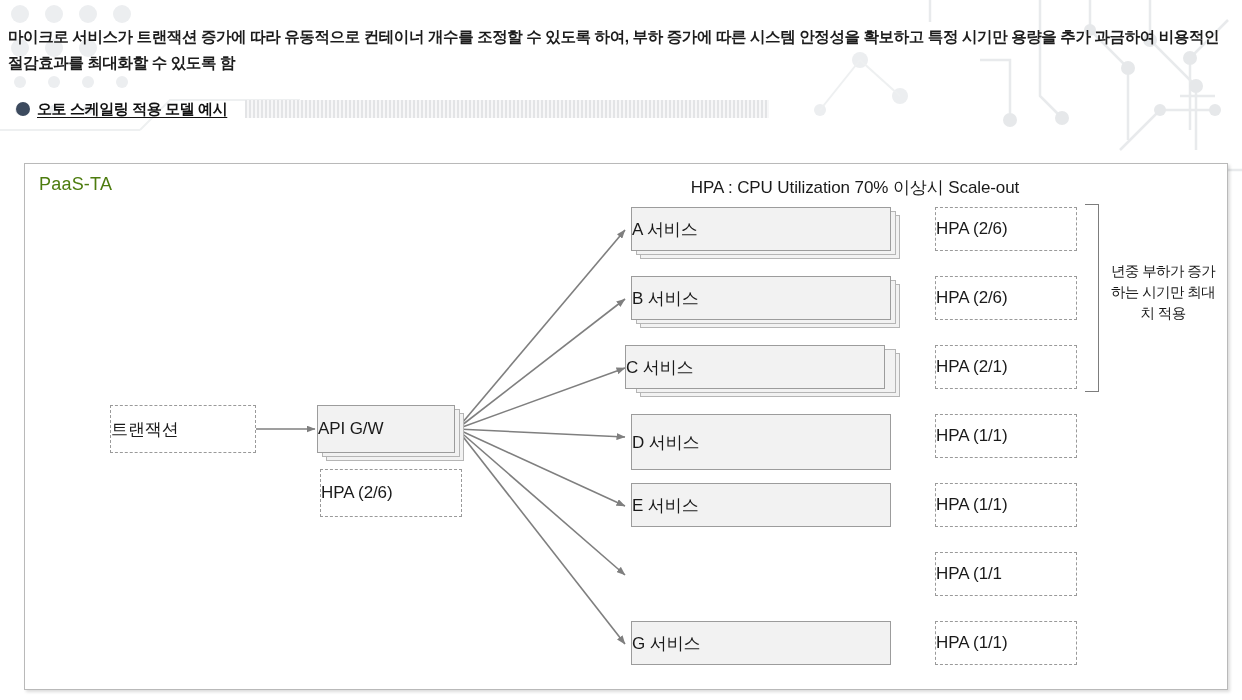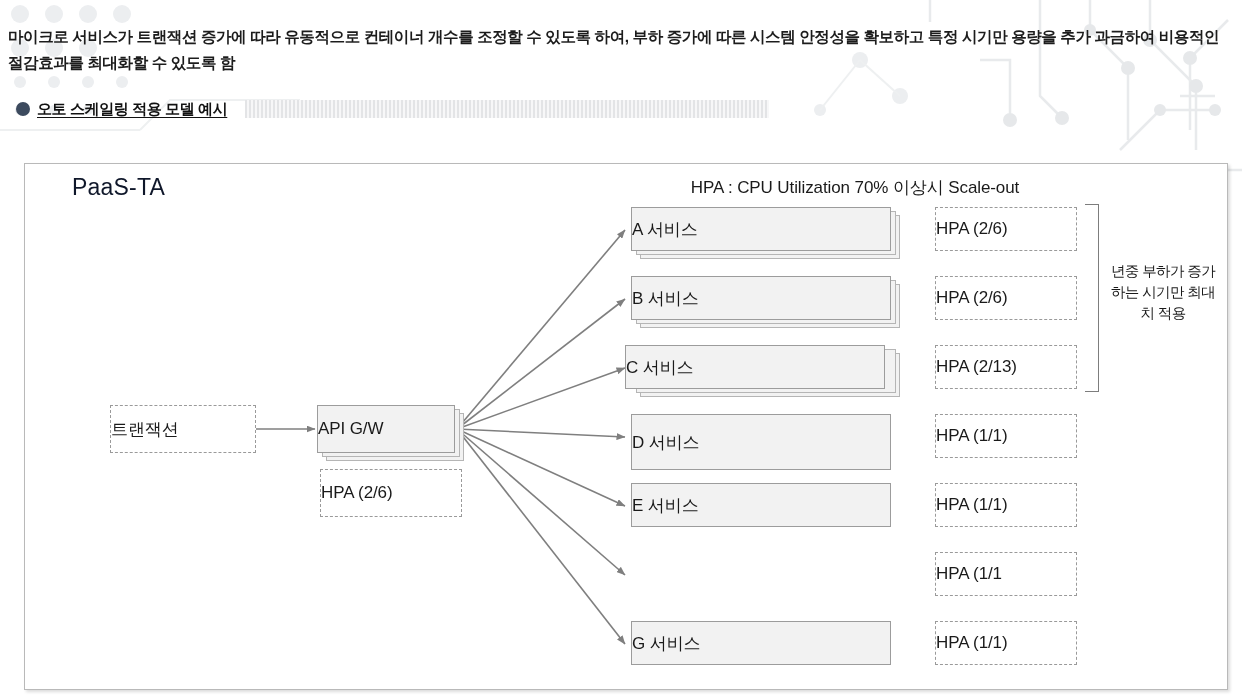--- a/index.html
+++ b/index.html
@@ -87,24 +87,23 @@
     box-sizing: border-box;
     background: #ffffff;
     border: 1px solid #b9b9b9;
     box-shadow: 2px 2px 3px rgba(0,0,0,0.14);
     z-index: 2;
   }
   #diagram-title {
     position: absolute;
     left: 14px;
     top: 10px;
-    font-size: 23px;
-    color: #0f172a;
+    font-size: 18px;
+    color: #4d7c0f;
     letter-spacing: 0.2px;
-    margin-left: 33px;
   }
   #hpa-policy-title {
     position: absolute;
     left: 600px;
     top: 12px;
     width: 460px;
     text-align: center;
     font-size: 17px;
     color: #1a1a1a;
     letter-spacing: -0.1px;
@@ -297,21 +296,21 @@
   <div class="node dashed" style="left:910px; top:112px; width:142px; height:44px;">
     <span>HPA (2/6)</span>
   </div>
 
   <div class="stack-shadow" style="left:615px; top:189px; width:260px; height:44px;"></div>
   <div class="stack-shadow" style="left:611px; top:185px; width:260px; height:44px;"></div>
   <div class="node solid" style="left:600px; top:181px; width:260px; height:44px;">
     <span>C 서비스</span>
   </div>
   <div class="node dashed" style="left:910px; top:181px; width:142px; height:44px;">
-    <span>HPA (2/13)</span>
+    <span>HPA (2/1)</span>
   </div>
 
   <div class="node solid" style="left:606px; top:250px; width:260px; height:56px;">
     <span>D 서비스</span>
   </div>
   <div class="node dashed" style="left:910px; top:250px; width:142px; height:44px;">
     <span>HPA (1/1)</span>
   </div>
 
   <div class="node solid" style="left:606px; top:319px; width:260px; height:44px;">

